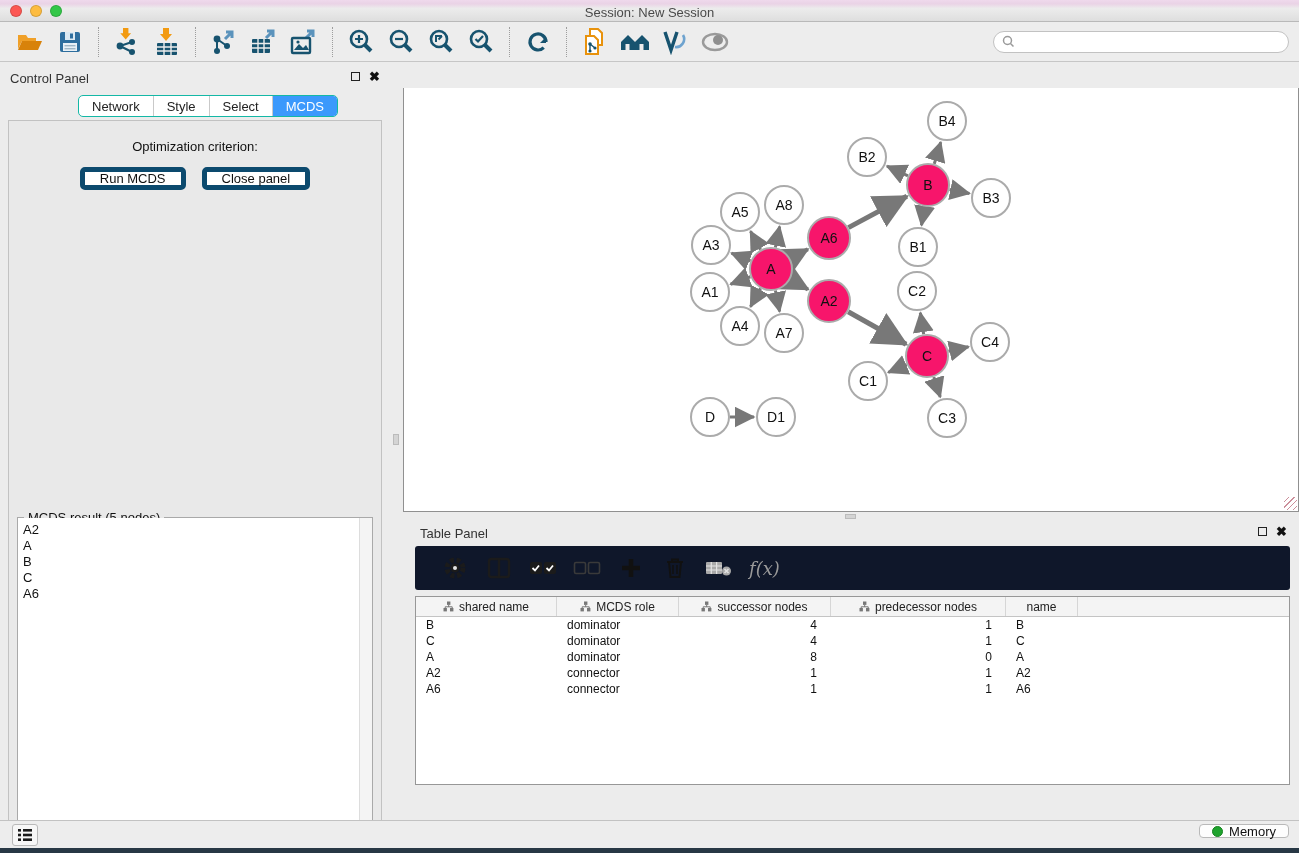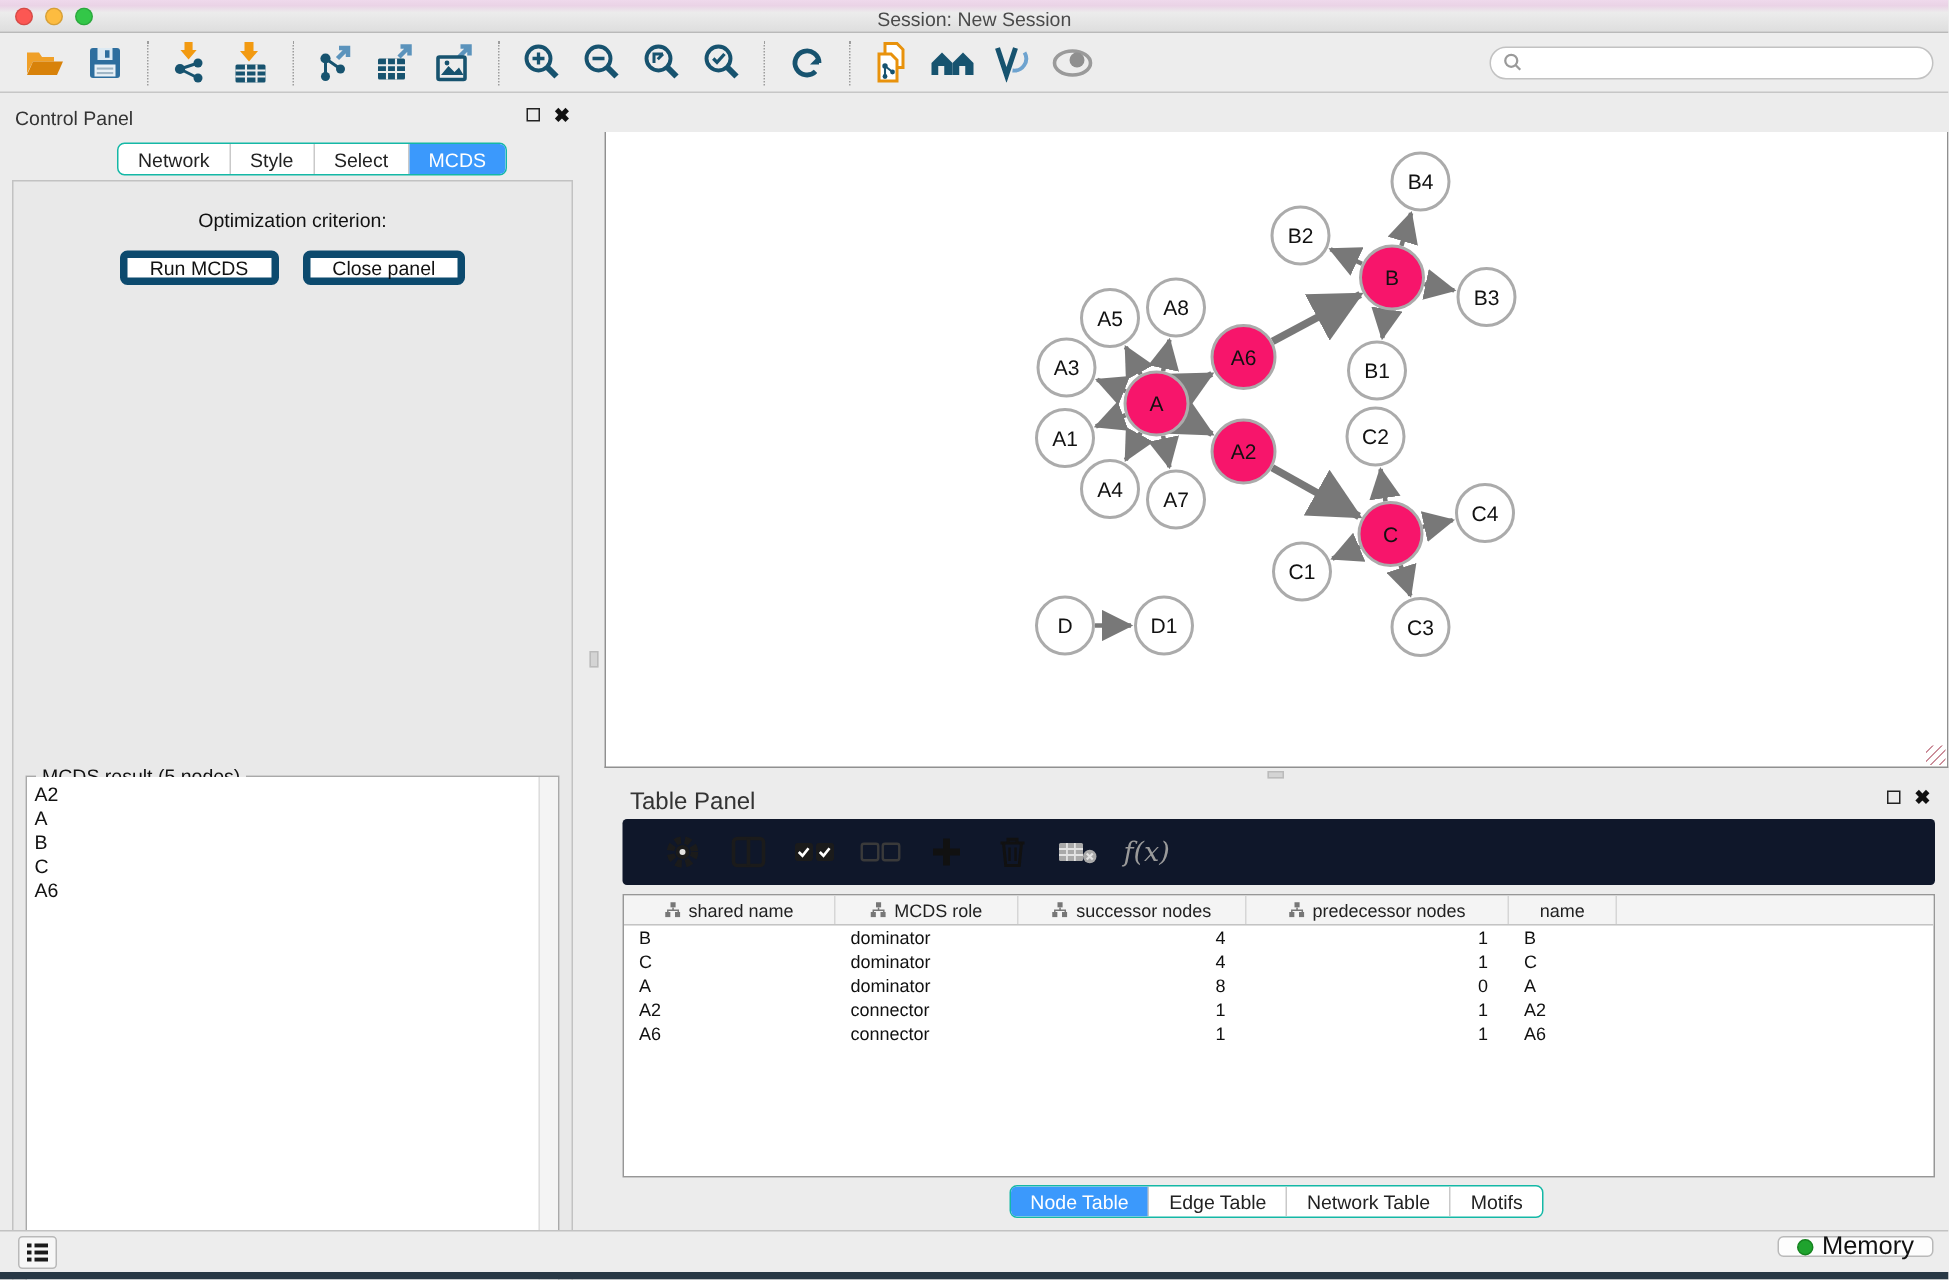--- a/index.html
+++ b/index.html
@@ -67,40 +67,40 @@
     background:linear-gradient(#F2F2F2,#D9D9D9);border:1px solid #9E9E9E;border-radius:5px 5px 0 0;}
   .net-title{position:absolute;top:6px;width:100%;text-align:center;font-size:13px;color:#333;}
   .net-canvas{position:absolute;left:0;top:26px;width:896px;height:424px;background:#fff;
     border:1px solid #909090;border-top:none;}
   .net-resize{position:absolute;right:1px;bottom:1px;width:13px;height:13px;
     background:repeating-linear-gradient(135deg,transparent 0 3px,#C9A Combe 0);}
   .net-resize{background:repeating-linear-gradient(135deg,transparent 0 3px,#CC8F9B 3px 4px);}
   .graph-node-label{font-size:14px;fill:#111;}
   
   .table-panel{position:absolute;left:403px;top:520px;width:896px;height:300px;background:#ECECEC;}
-  .tp-header{position:absolute;left:17px;top:6px;font-size:16px;color:#333;}
+  .tp-header{position:absolute;left:17px;top:6px;font-size:13px;color:#333;}
   .tp-toolbar{position:absolute;left:12px;top:26px;width:875px;height:44px;background:#0f172a;
     border-radius:3px;display:flex;align-items:center;padding-left:18px;gap:0;}
   .tp-btn{width:44px;height:38px;display:flex;align-items:center;justify-content:center;}
   .fx{font-family:"DejaVu Serif",serif;font-style:italic;font-size:18px;color:#9A9A9A;margin-left:8px;}
   .tbl{position:absolute;left:12px;top:76px;width:875px;height:189px;background:#fff;border:1px solid #979797;
     overflow:hidden;}
   .tbl-headrow{display:flex;height:20px;background:#F4F4F4;border-bottom:1px solid #C4C4C4;}
   .tbl-hcell{display:flex;align-items:center;justify-content:center;gap:5px;font-size:12px;color:#222;
     border-right:1px solid #D6D6D6;position:relative;}
   .tbl-row{display:flex;height:16px;align-items:center;}
   .tbl-cell{font-size:12px;color:#111;white-space:nowrap;overflow:hidden;}
   .tp-tabs{position:absolute;left:0;top:270px;width:896px;display:flex;justify-content:center;}
   
   .statusbar{position:absolute;left:0;top:820px;width:1299px;height:28px;background:#EDEDED;
     border-top:1px solid #C2C2C2;}
   .sb-listbtn{position:absolute;left:12px;top:3px;width:26px;height:22px;background:#F7F7F7;
     border:1px solid #B9B9B9;border-radius:3px;display:flex;align-items:center;justify-content:center;}
   .sb-memory{position:absolute;right:10px;top:3px;height:14px;background:#FDFDFD;border:1px solid #B9B9B9;
-    border-radius:4px;display:flex;align-items:center;gap:6px;padding:0 12px;font-size:17px;color:#111;}
+    border-radius:4px;display:flex;align-items:center;gap:6px;padding:0 12px;font-size:13px;color:#111;}
   .mem-dot{width:11px;height:11px;border-radius:50%;background:#1FA32E;border:1px solid #15821F;}
   .desktop-strip{position:absolute;left:0;top:848px;width:1299px;height:5px;background:#283845;}
 </style>
 </head>
 <body>
 
 <div class="app-titlebar">
   <div class="traffic" style="left:10px;top:5px;">
     <span class="dot red"></span>
     <span class="dot yellow"></span>
@@ -540,28 +540,20 @@
         </div>
         <div class="tbl-row">
           <div class="tbl-cell" style="width: 141px; text-align: left; padding: 0px 0px 0px 10px;">A6</div>
           <div class="tbl-cell" style="width: 122px; text-align: left; padding: 0px 0px 0px 10px;">connector</div>
           <div class="tbl-cell" style="width: 152px; text-align: right; padding: 0px 14px 0px 0px;">1</div>
           <div class="tbl-cell" style="width: 175px; text-align: right; padding: 0px 14px 0px 0px;">1</div>
           <div class="tbl-cell" style="width: 72px; text-align: left; padding: 0px 0px 0px 10px;">A6</div>
         </div>
       </div>
   </div>
-  <div class="tp-tabs">
-    <div class="segbar" id="tp-tabs">
-        <div class="seg active">Node Table</div>
-        <div class="seg">Edge Table</div>
-        <div class="seg">Network Table</div>
-        <div class="seg">Motifs</div>
-      </div>
-  </div>
 </div>
 
 <div class="statusbar">
   <div class="sb-listbtn">
     <svg width="16" height="14" viewBox="0 0 16 14">
         <g fill="#1B1B1B">
           <rect x="1" y="1" width="3" height="2.6"></rect>
           <rect x="6" y="1" width="9" height="2.6"></rect>
           <rect x="1" y="5.7" width="3" height="2.6"></rect>
           <rect x="6" y="5.7" width="9" height="2.6"></rect>

